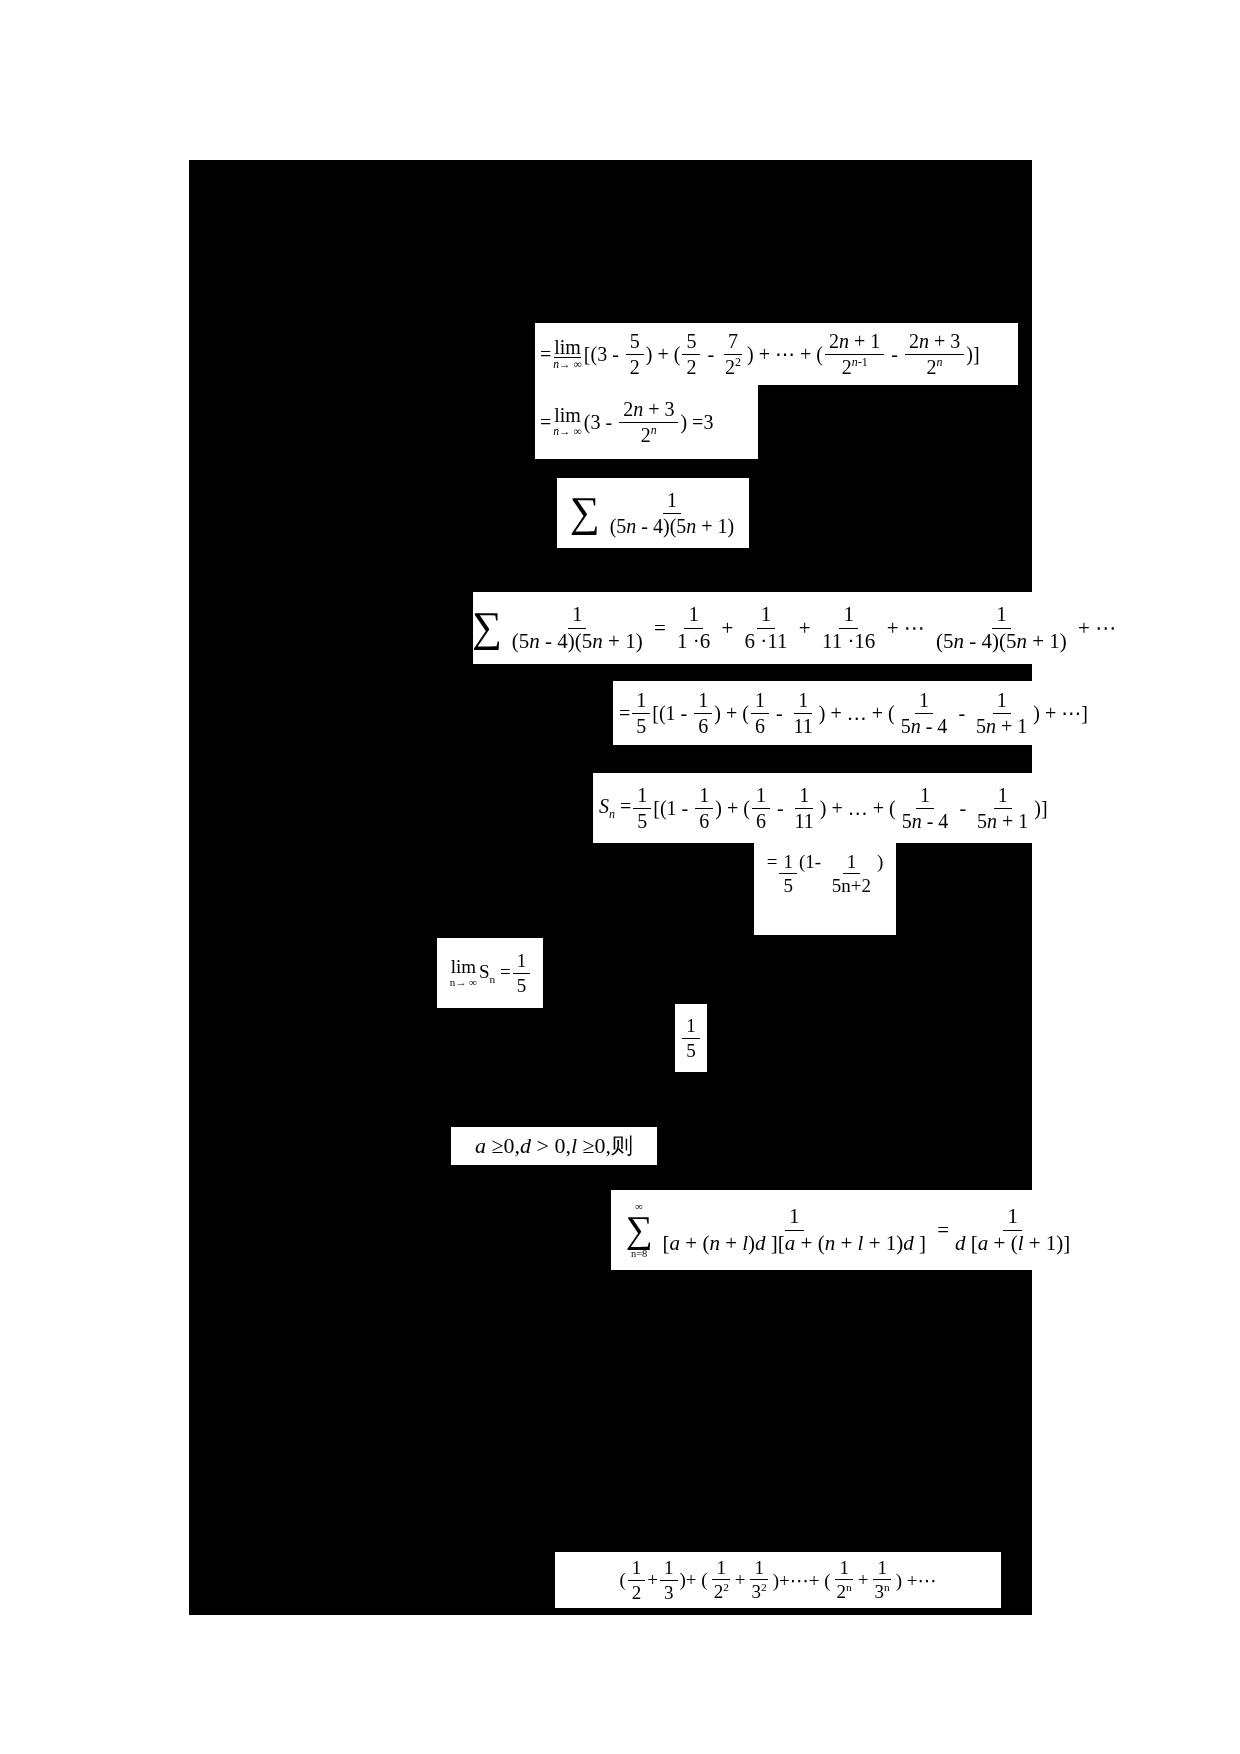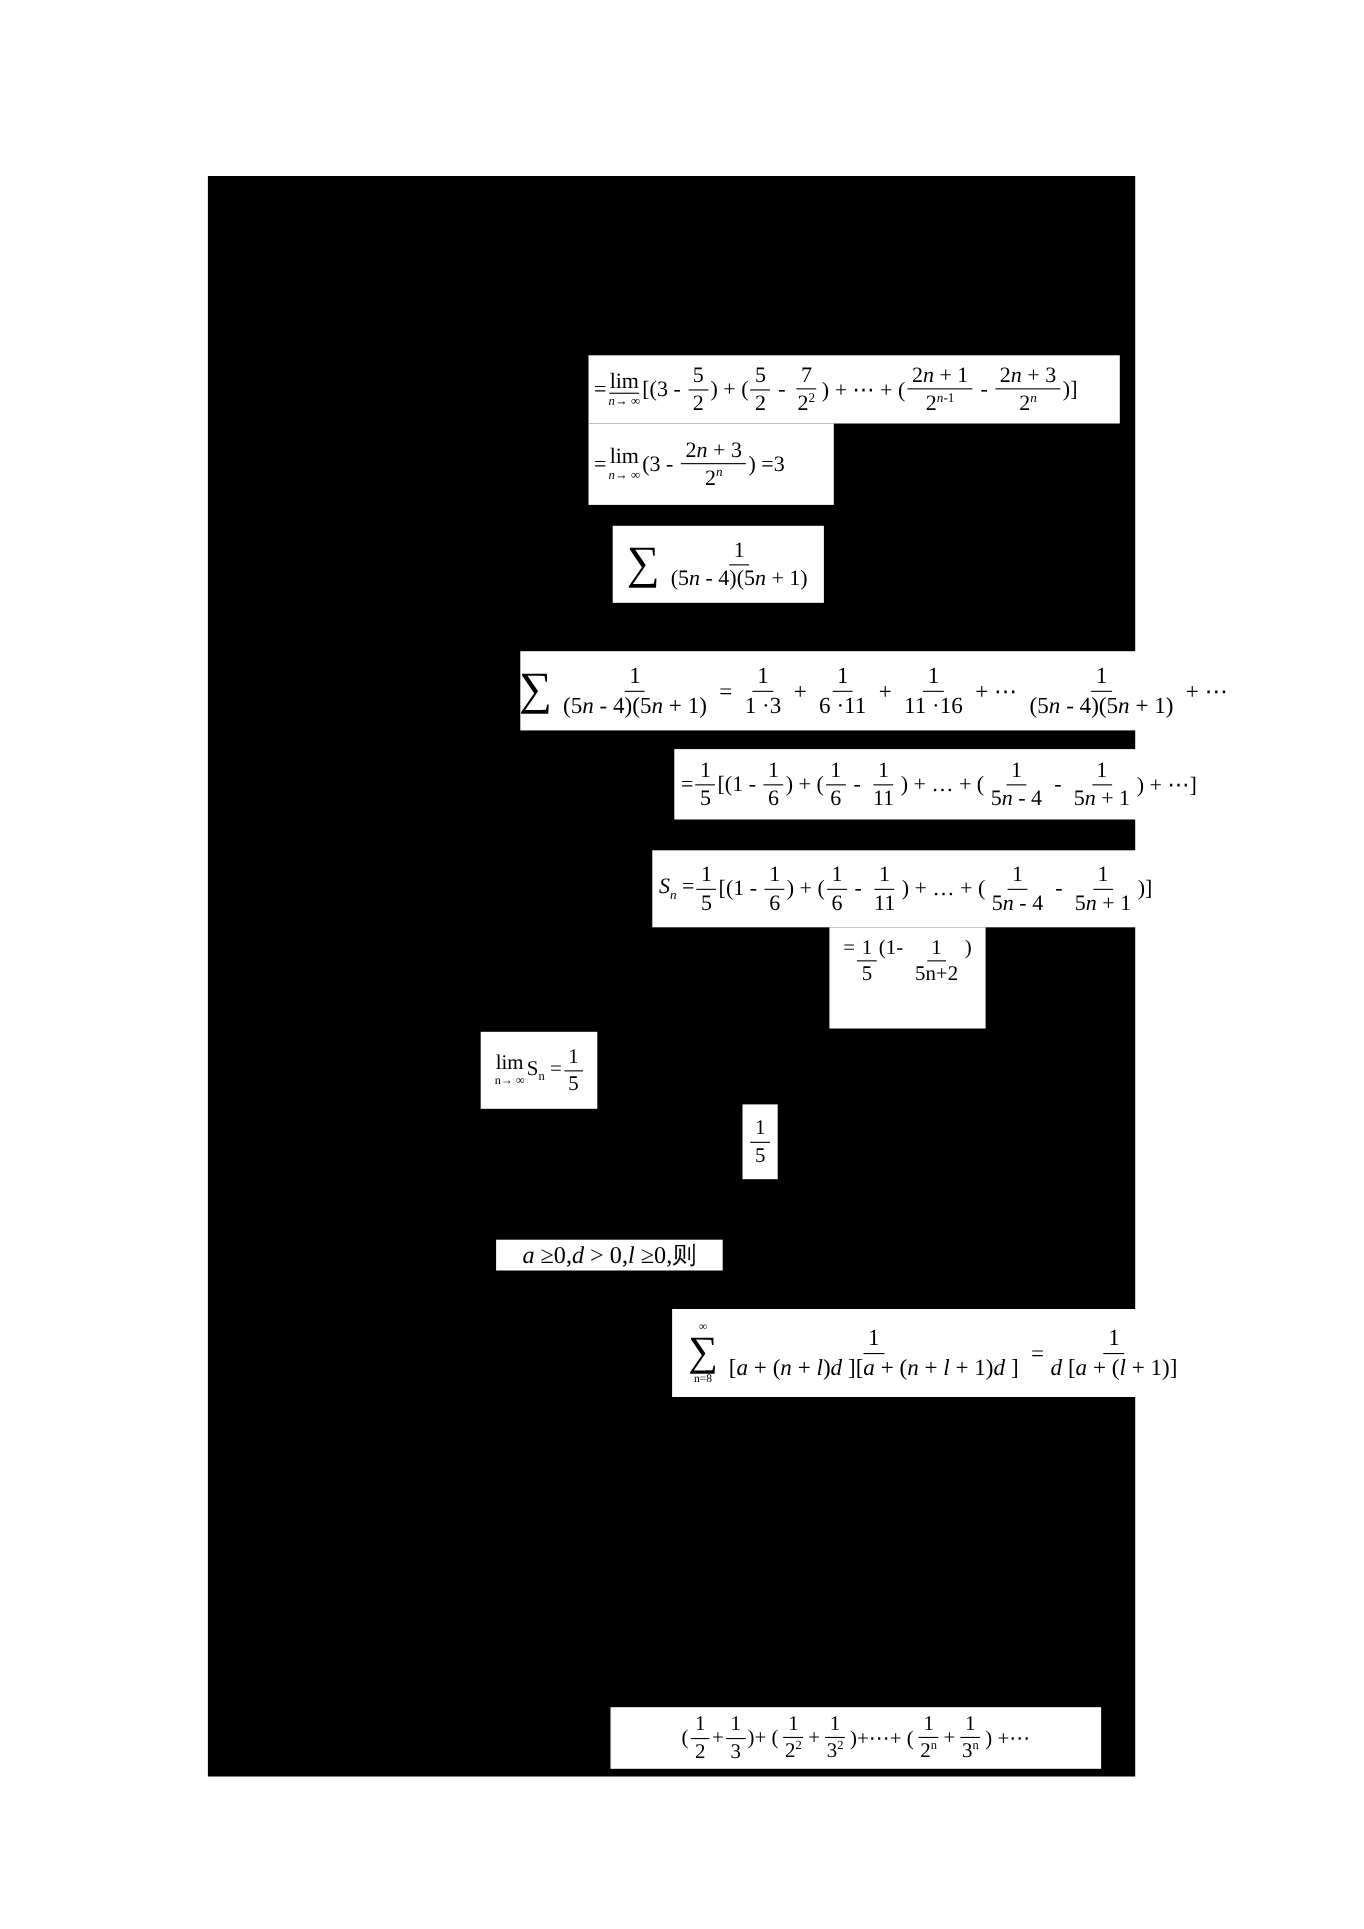--- a/index.html
+++ b/index.html
@@ -25,21 +25,21 @@
   .b2{left:346px;top:225px;width:218px;height:74px;font-size:20px;justify-content:flex-start;padding-left:5px;}
   .b3{left:368px;top:318px;width:192px;height:70px;font-size:20px;}
   .b3 .msig{font-size:2.1em;}
   .b4{left:284px;top:432px;width:638px;height:72px;font-size:21px;}
   .b4 .msig{font-size:2em;}
   .b5{left:424px;top:521px;width:488px;height:64px;font-size:20px;justify-content:flex-start;padding-left:6px;}
   .b6{left:404px;top:613px;width:480px;height:70px;font-size:20px;justify-content:flex-start;padding-left:6px;}
   .b7{left:565px;top:683px;width:142px;height:84px;font-size:19px;align-items:flex-start;padding-top:8px;}
   .b8{left:248px;top:778px;width:106px;height:70px;font-size:19px;}
   .b9{left:486px;top:844px;width:32px;height:68px;font-size:19px;}
-  .b10{left:262px;top:967px;width:206px;height:28px;font-size:22px;}
+  .b10{left:262px;top:967px;width:206px;height:38px;font-size:22px;}
   .b11{left:422px;top:1030px;width:476px;height:80px;font-size:21px;}
   .b11 .msig{font-size:1.8em;}
   .b12{left:366px;top:1392px;width:446px;height:56px;font-size:19px;}
 </style>
 </head>
 <body>
 
 <div class="page">
   <div class="panel">
     <div class="mbox b1">
@@ -101,21 +101,21 @@
         <span class="msum">
           <span class="msig">∑</span>
         </span>
         <span class="mfrac">
           <span class="mnum">1</span>
           <span class="mden">(5<i>n</i> - 4)(5<i>n</i> + 1)</span>
         </span>
         <span class="mtxt"> = </span>
         <span class="mfrac">
           <span class="mnum">1</span>
-          <span class="mden">1 ·3</span>
+          <span class="mden">1 ·6</span>
         </span>
         <span class="mtxt"> + </span>
         <span class="mfrac">
           <span class="mnum">1</span>
           <span class="mden">6 ·11</span>
         </span>
         <span class="mtxt"> + </span>
         <span class="mfrac">
           <span class="mnum">1</span>
           <span class="mden">11 ·16</span>

